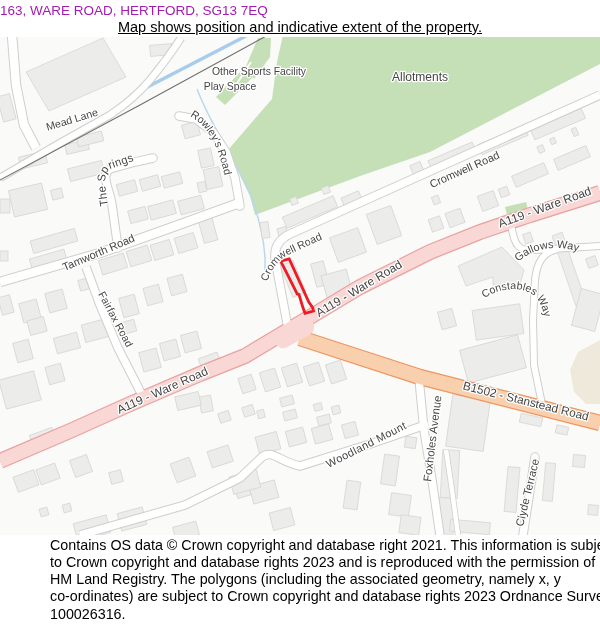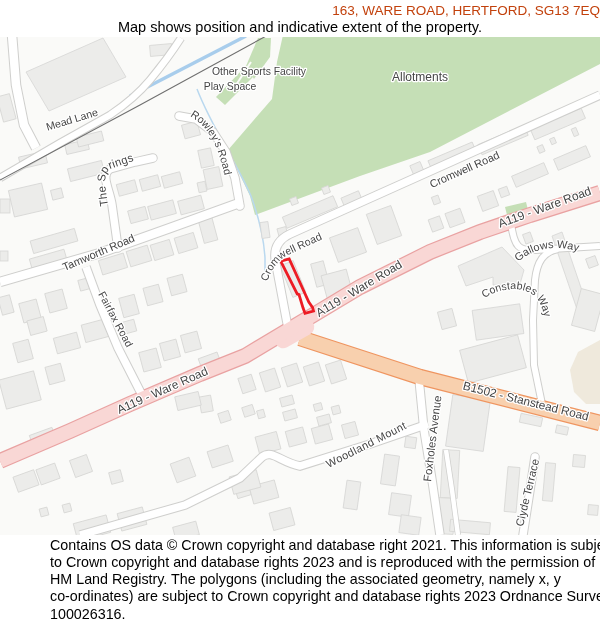--- a/index.html
+++ b/index.html
@@ -1,18 +1,18 @@
 <!DOCTYPE html>
 <html><head>
 <meta charset="utf-8">
 <style>
 html,body{margin:0;padding:0;background:#fff;width:600px;height:625px;overflow:hidden;}
 body{font-family:"Liberation Sans", sans-serif;}
-#hdr1{position:absolute;top:3px;left:0;width:600px;text-align:right;font-size:13.5px;color:#c2410c;}
-#hdr2{position:absolute;top:19px;left:0;width:600px;text-align:center;font-size:14.5px;color:#000;}
+#hdr1{position:absolute;top:3px;left:0;width:600px;text-align:left;font-size:13.5px;color:#a21caf;}
+#hdr2{position:absolute;top:19px;left:0;width:600px;text-align:center;font-size:14.5px;color:#000;text-decoration:underline;}
 #map{position:absolute;top:37px;left:0;}
 #ftr{position:absolute;top:536.5px;left:5px;width:594px;font-size:14.3px;line-height:17.3px;color:#000;margin-left:45px;}
 </style>
 </head>
 <body>
 
 <div id="hdr1">163, WARE ROAD, HERTFORD, SG13 7EQ</div>
 
 <div id="hdr2">Map shows position and indicative extent of the property.</div>
 

